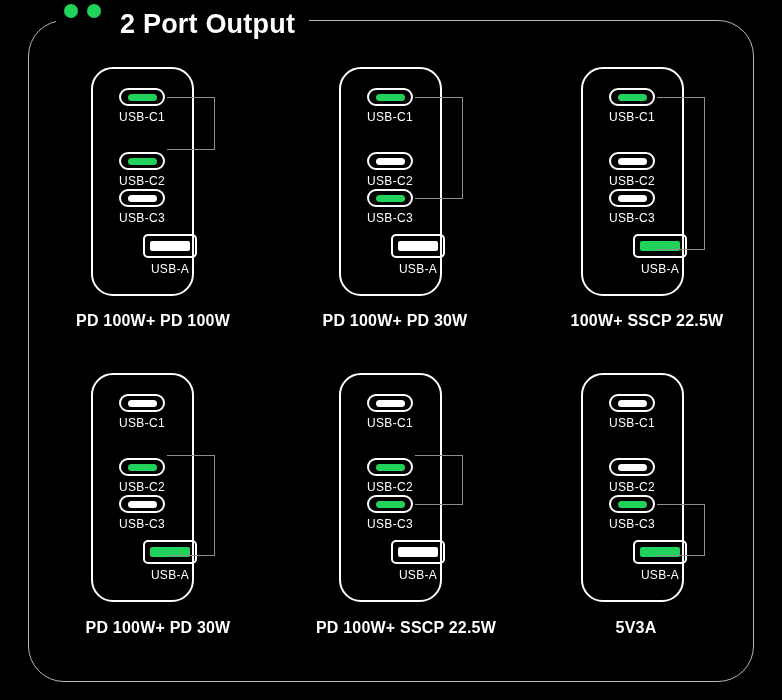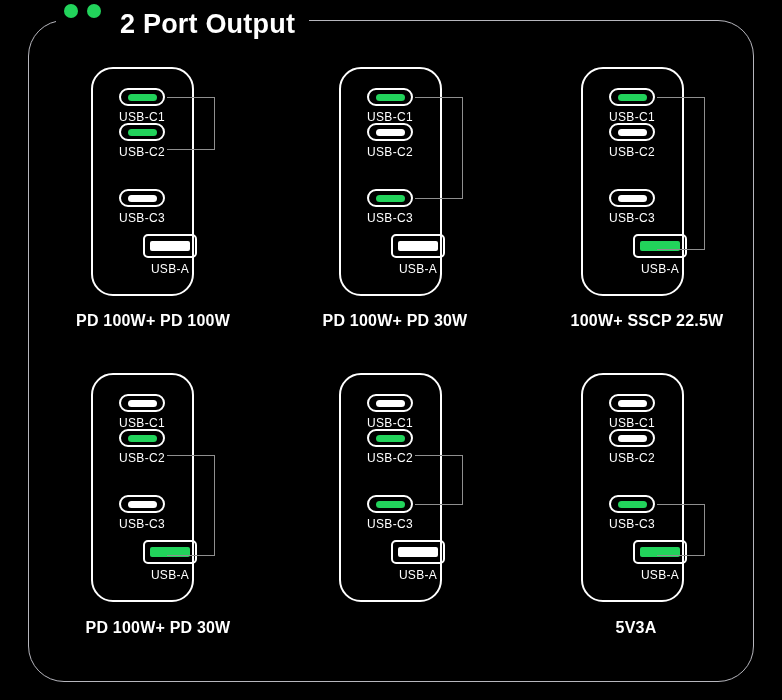--- a/index.html
+++ b/index.html
@@ -23,21 +23,21 @@
     letter-spacing:0.2px;white-space:nowrap;line-height:40px;
   }
   
   .card{
     position:absolute;width:103px;height:229px;
     border:2.5px solid var(--port-white,#fff);border-radius:22px;box-sizing:border-box;
   }
   .r1{top:67px;} .r2{top:373px;}
   .c1{left:91px;} .c2{left:339px;} .c3{left:581px;}
   .port-unit{position:absolute;left:0;width:98px;display:flex;flex-direction:column;align-items:center;}
-  .u1{top:19px;} .u2{top:54px;justify-content:center;} .u3{top:120px;justify-content:flex-end;} .u4{top:165px;padding-left:28px;}
+  .u1{top:19px;} .u2{top:83px;justify-content:center;} .u3{top:120px;justify-content:flex-end;} .u4{top:165px;padding-left:28px;}
   .port{display:flex;align-items:center;justify-content:center;box-sizing:border-box;}
   .usb-c{width:46px;height:18px;border:2.5px solid var(--port-white,#fff);border-radius:10px;}
   .usb-c .inner{width:29px;height:7px;border-radius:3.5px;}
   .usb-a{width:54px;height:24px;border:2.5px solid var(--port-white,#fff);border-radius:5px;}
   .usb-a .inner{width:40px;height:10px;border-radius:2px;}
   .port .inner{background:var(--port-white,#fff);}
   .port[data-state="active"] .inner{background:var(--green,#22d35b);}
   .port-label{
     color:var(--text-white,#fff);font-size:12px;margin-top:4px;letter-spacing:0.3px;
     font-weight:400;white-space:nowrap;
@@ -210,20 +210,21 @@
       <div class="port-label">USB-C3</div>
     </div>
     <div class="port-unit u4">
       <div class="port usb-a" data-state="inactive">
           <div class="inner"></div>
         </div>
       <div class="port-label">USB-A</div>
     </div>
     <div class="bracket b-c2-c3"></div>
   </div>
+  <div class="caption cap-r2 cap-5">PD 100W+ SSCP 22.5W</div>
 
   <div class="card r2 c3">
     <div class="port-unit u1">
       <div class="port usb-c" data-state="inactive">
           <div class="inner"></div>
         </div>
       <div class="port-label">USB-C1</div>
     </div>
     <div class="port-unit u2">
       <div class="port usb-c" data-state="inactive">

